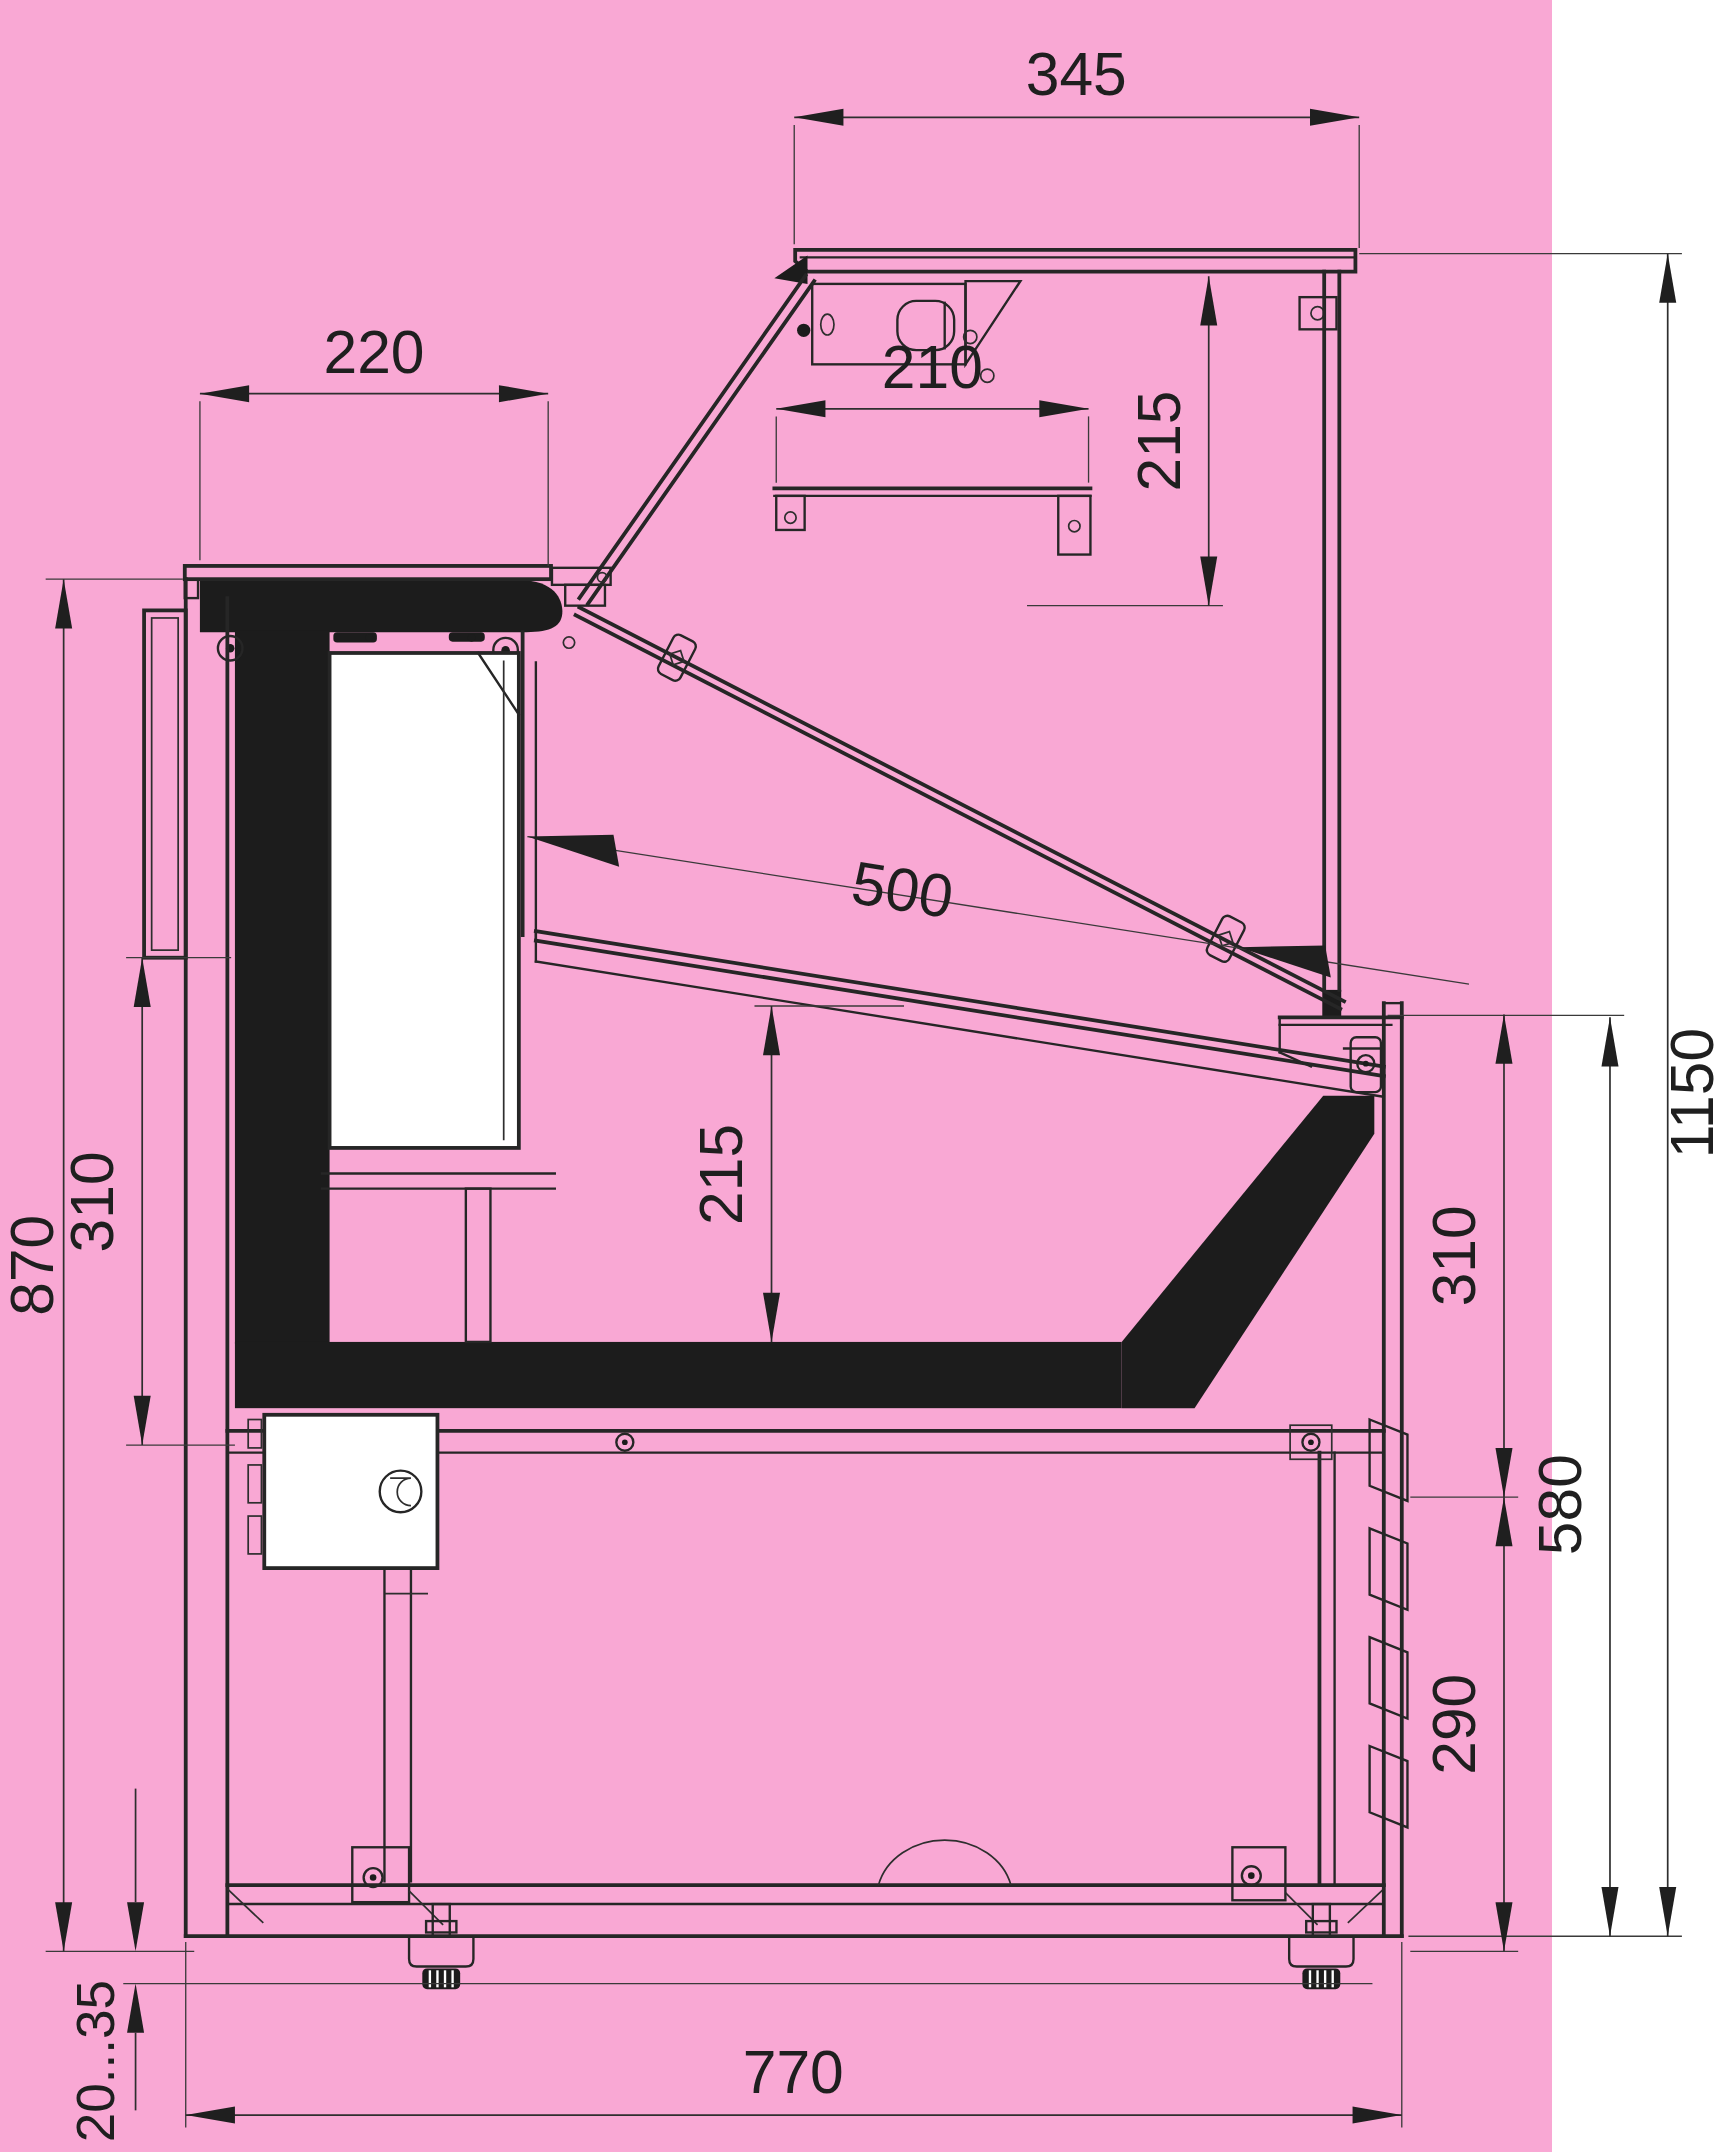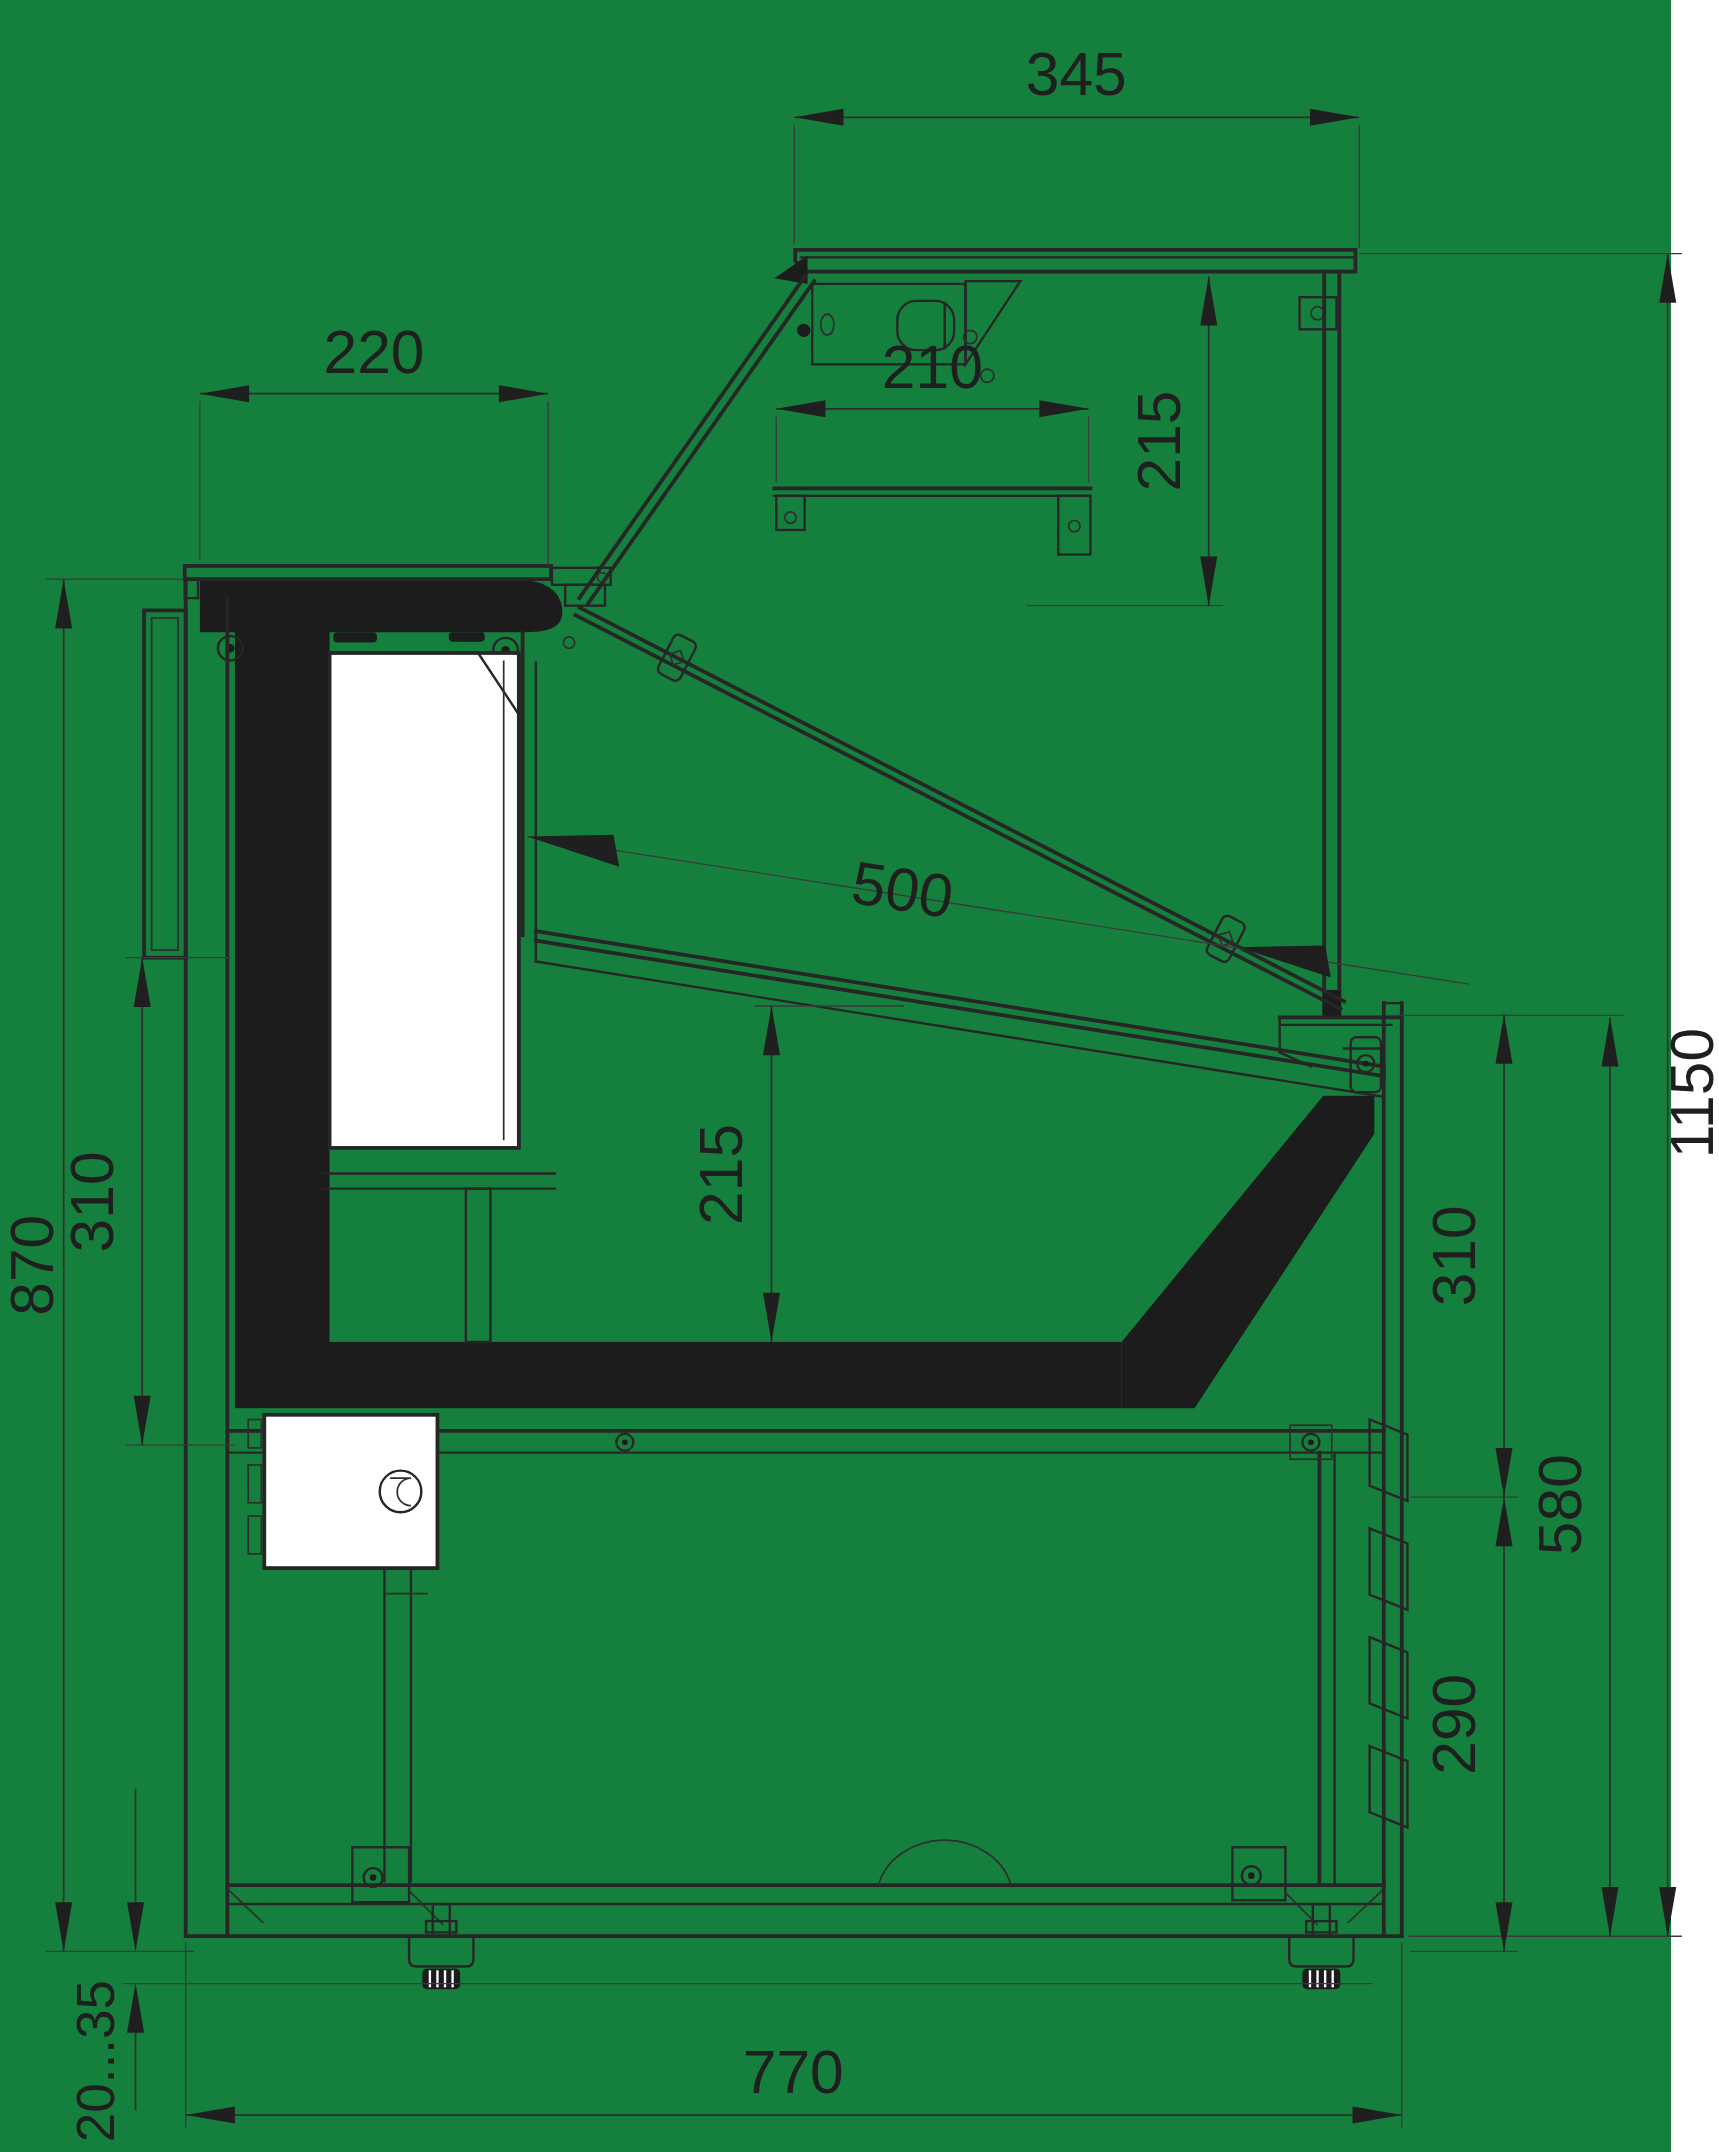--- a/index.html
+++ b/index.html
@@ -1,16 +1,16 @@
 <!DOCTYPE html>
 <html style="font-size:15px"><head>
 <meta charset="utf-8">
 <style>
   html,body{margin:0;padding:0;background:#ffffff;}
-  .stage{width:1671px;height:2152px;position:relative;background:#15803d;}
+  .stage{width:1552px;height:2152px;position:relative;background:#f9a8d4;}
   svg{display:block;}
   .ol{stroke:#262626;stroke-width:4;fill:none;stroke-linecap:square;stroke-linejoin:miter;}
   .ol2{stroke:#262626;stroke-width:2.5;fill:none;stroke-linecap:square;}
   .thin{stroke:#2e2e2e;stroke-width:1.8;fill:none;}
   .hair{stroke:#3a3a3a;stroke-width:1.4;fill:none;}
   .blk{fill:#1c1c1c;stroke:none;}
   .wht{fill:#ffffff;stroke:#262626;stroke-width:4;}
   .dimtxt{font-family:"Liberation Sans","DejaVu Sans",sans-serif;font-size:64px;fill:#1f1f1f;}
   .dimtxt.small{font-size:56px;}
   .arr{fill:#1f1f1f;stroke:none;}

